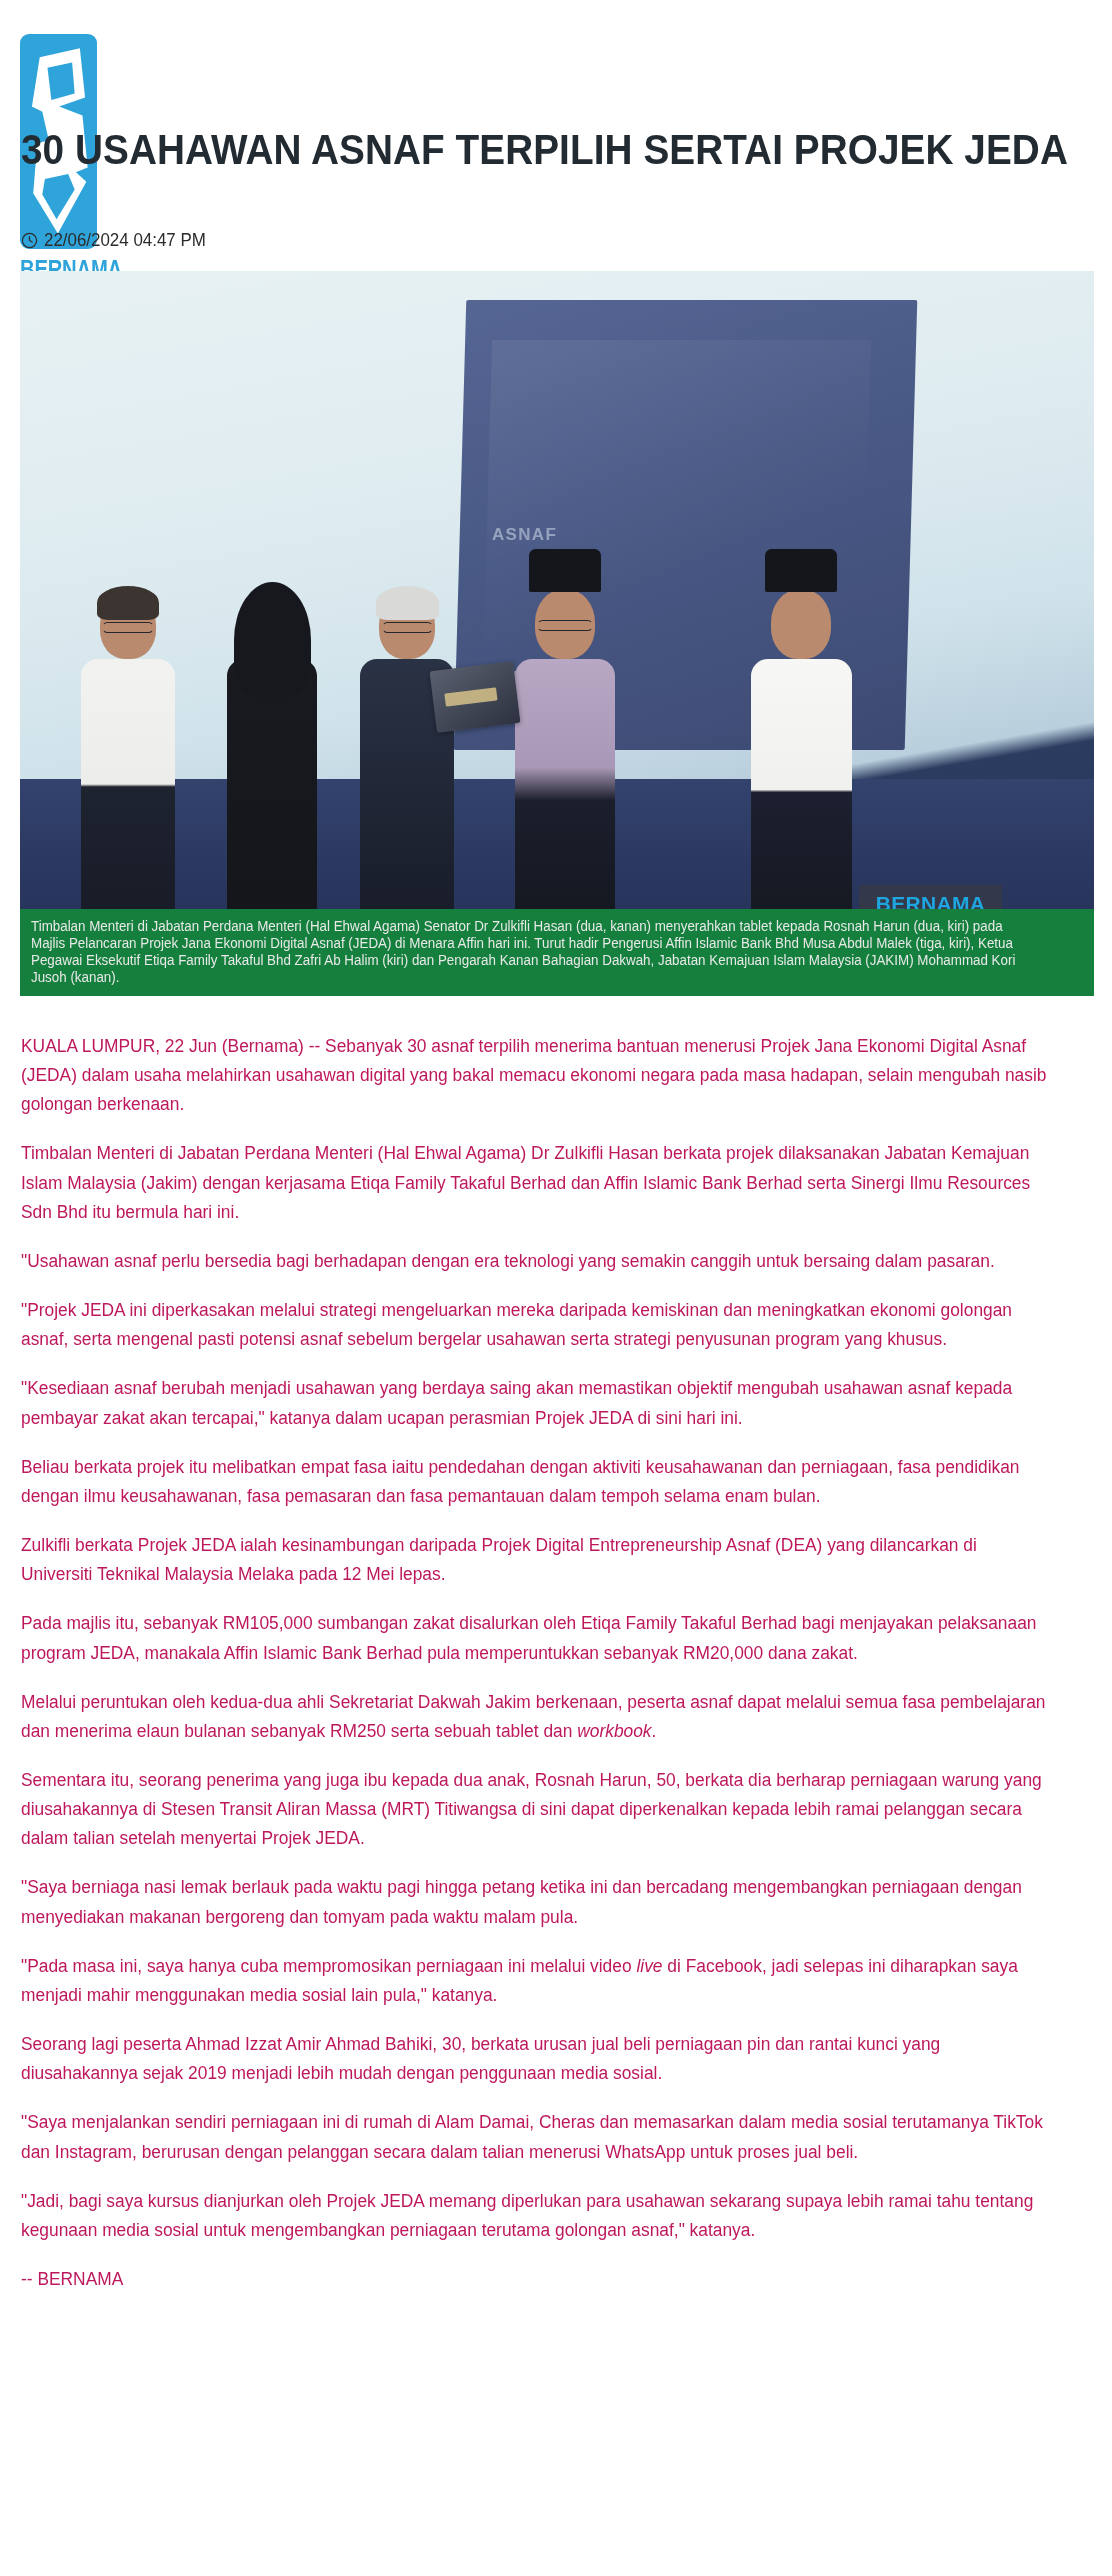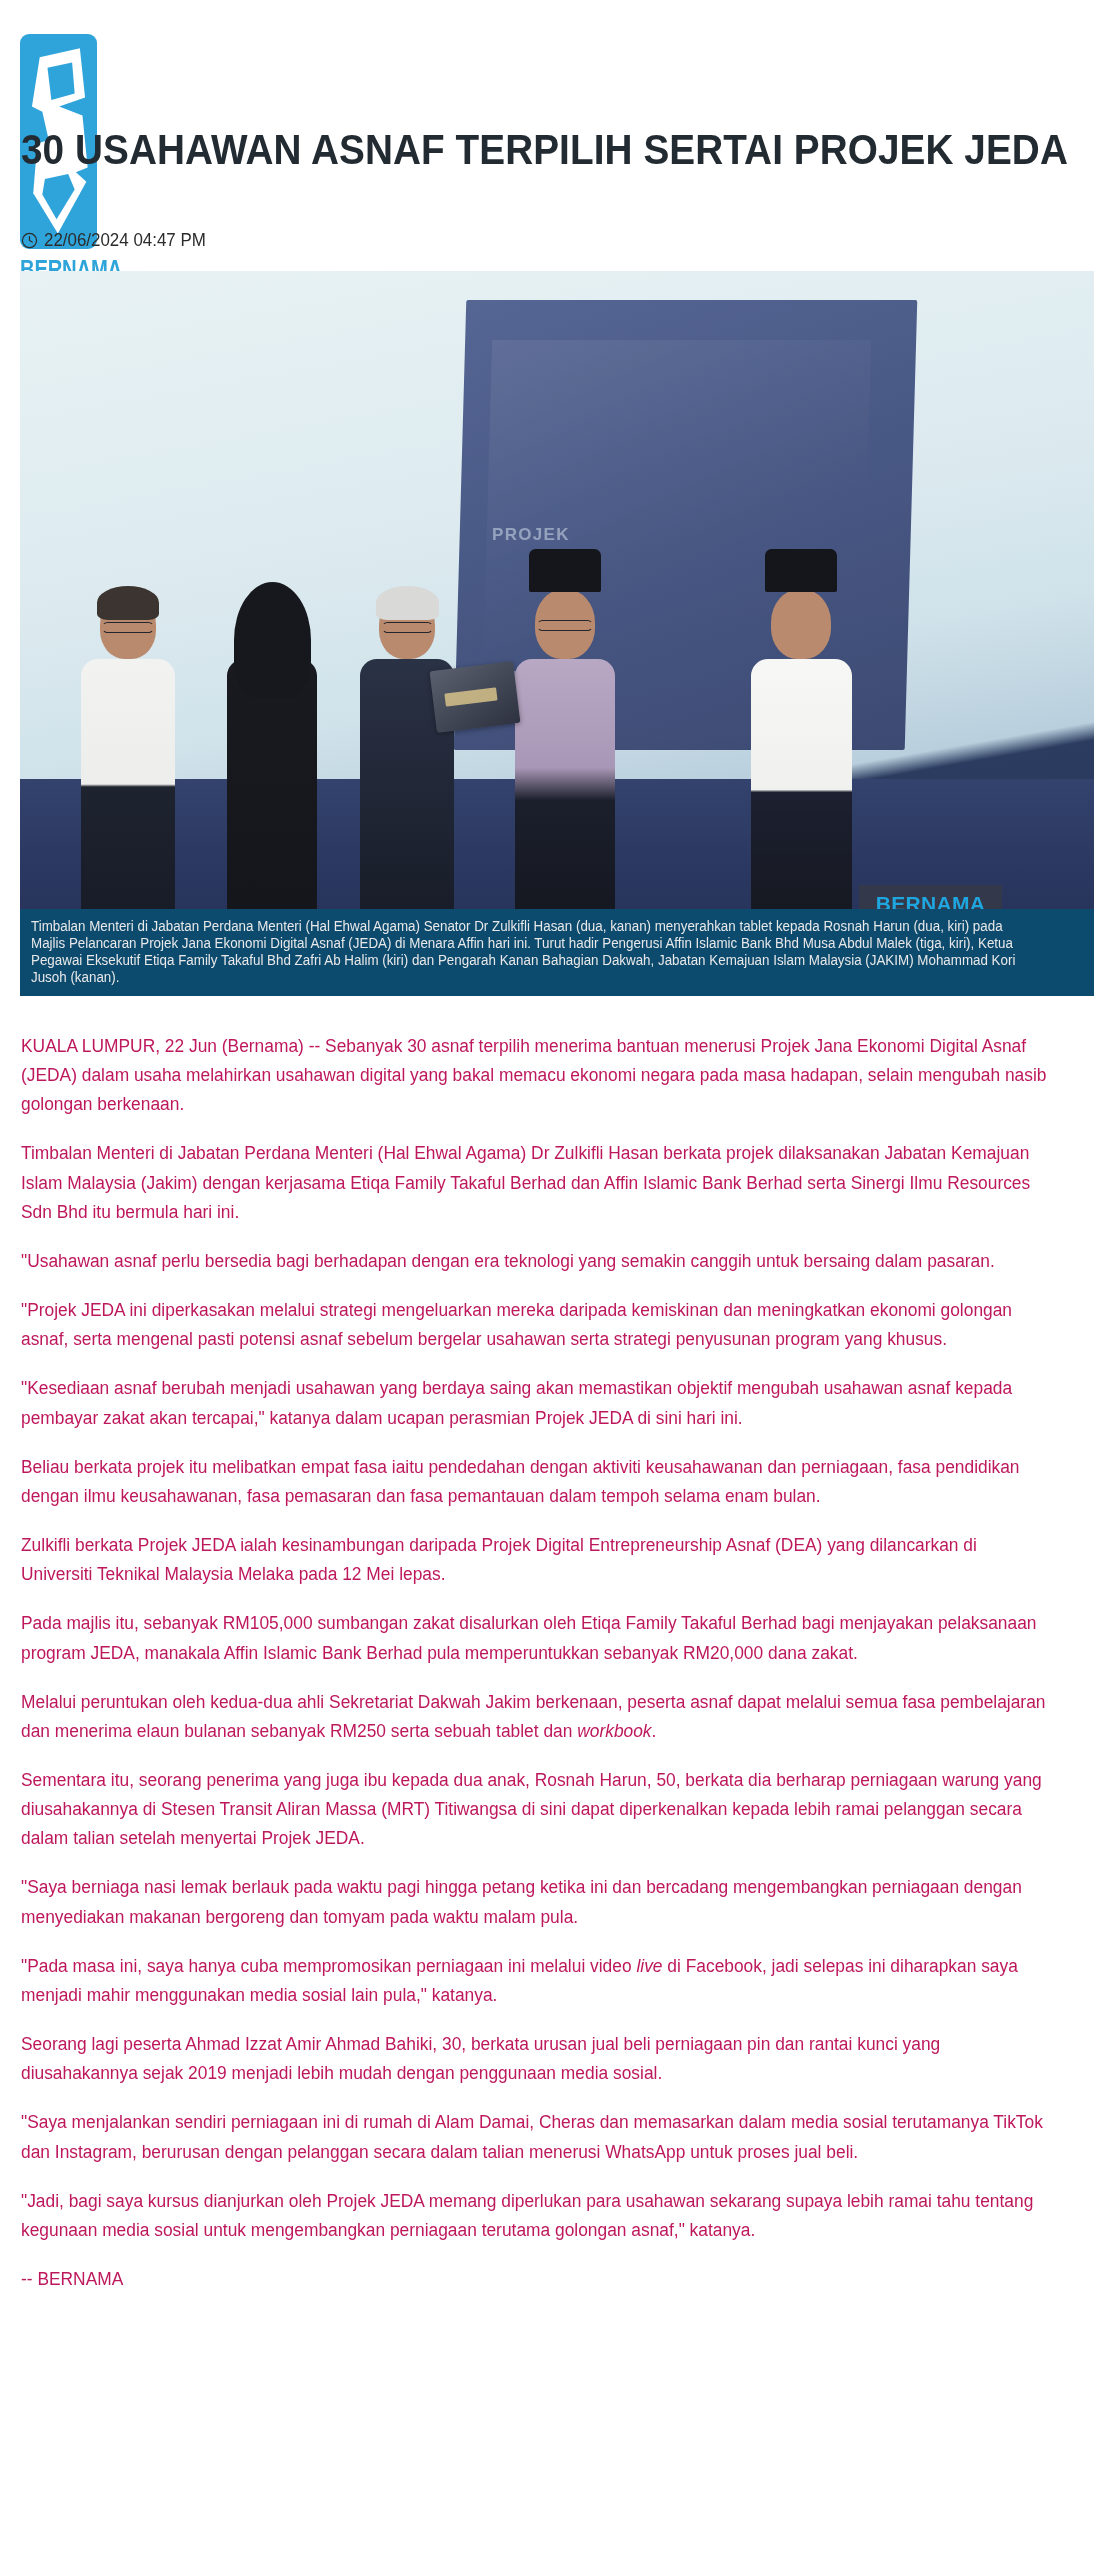--- a/index.html
+++ b/index.html
@@ -212,21 +212,21 @@
     font-size: 21px;
     font-weight: 700;
     letter-spacing: 0.3px;
     z-index: 9;
   }
 
   
   .caption {
     position: absolute;
     left: 0; right: 0; bottom: 0;
-    background: #0c4a6e;
+    background: #15803d;
     color: #e9e9e9;
     padding: 9px 11.7px 10.4px 11.7px;
     font-size: 14px;
     line-height: 1.20;
     z-index: 10;
     transform: none;
   }
   .caption span { display: block; transform: scaleX(0.955); transform-origin: left top; }
 
   
@@ -276,21 +276,21 @@
       <circle cx="12" cy="12" r="10" fill="none" stroke="#2b2b2b" stroke-width="1.7"></circle>
       <path d="M12 6.5 V12 L15.8 14.2" fill="none" stroke="#2b2b2b" stroke-width="1.7" stroke-linecap="round"></path>
     </svg>
     <span class="meta-text">22/06/2024 04:47 PM</span>
   </div>
 
   <figure class="figure">
     <div class="photo">
       <div class="stage-screen"></div>
       <div class="stage-floor"></div>
-      <div class="stage-word2">PROJEK</div>
+      <div class="stage-word2">ASNAF</div>
       <div class="stage-word">KERJ</div>
       <div class="stage-arc"></div>
 
       <div class="person person1">
         <div class="p-head">
             <div class="p-hair"></div>
             <div class="p-glasses"></div>
           </div>
         <div class="p-body"></div>
       </div>

